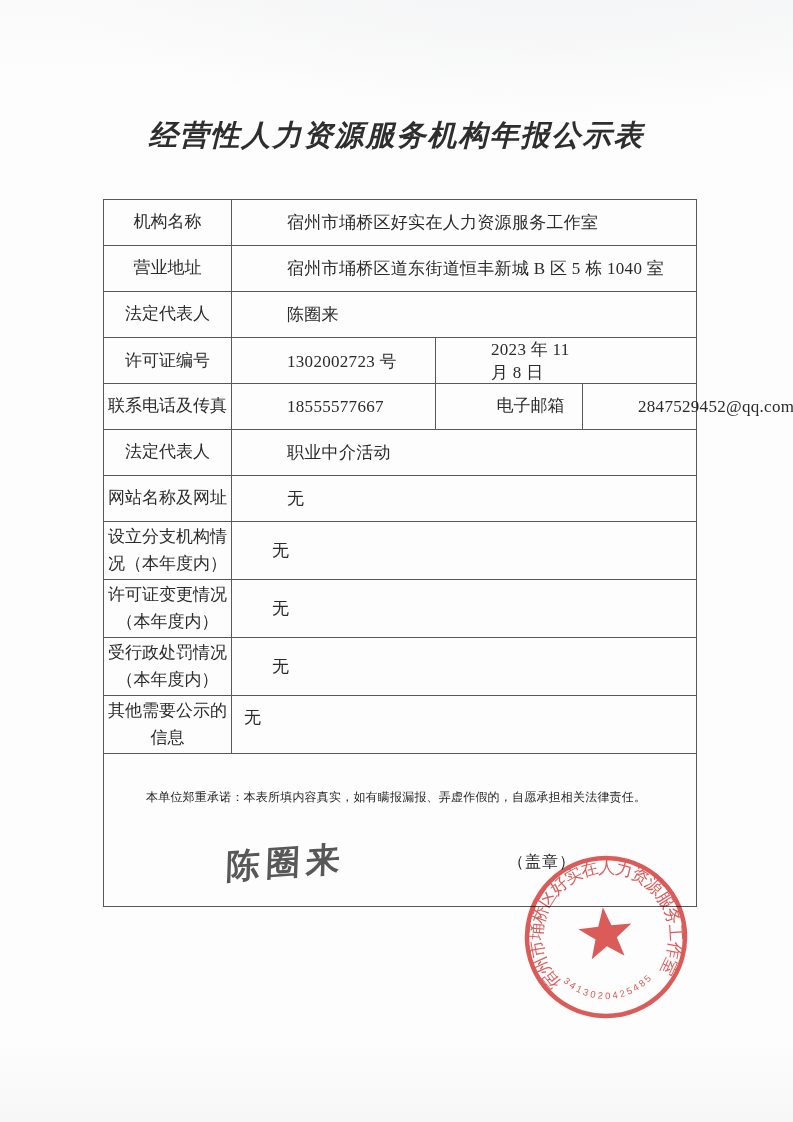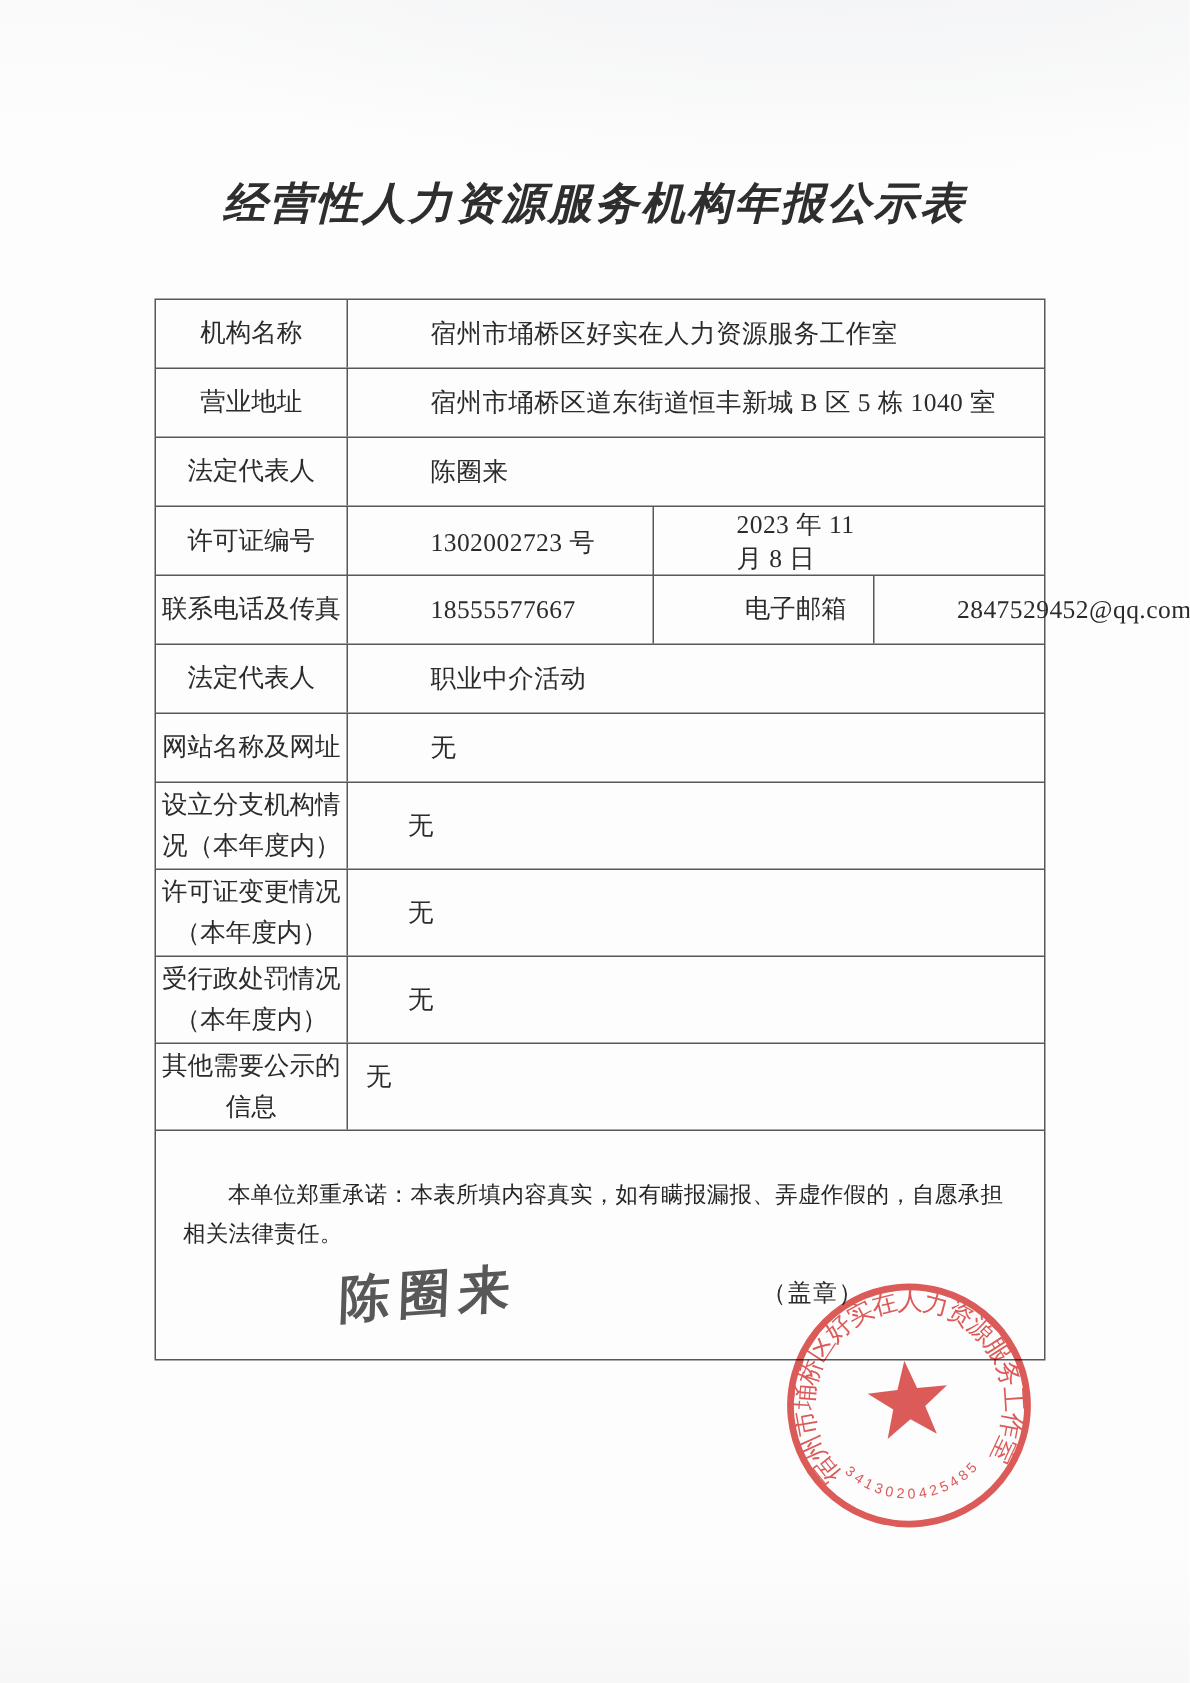--- a/index.html
+++ b/index.html
@@ -33,21 +33,21 @@
   .td.lbl{
     justify-content:center;text-align:center;
     border-right:1px solid #585858;padding:2px 3px;line-height:1.55;
   }
   .td.mid{border-right:1px solid #585858;}
   .td.val{padding:0 12px;letter-spacing:0.3px;}
   .td.val.indent{padding-left:40px;}
   .decl-cell{position:relative;display:block;}
   .decl-text{
     margin:30px 18px 0 18px;text-indent:2em;
-    font-size:15px;line-height:26px;color:#262626;letter-spacing:0.2px;
+    font-size:12px;line-height:26px;color:#262626;letter-spacing:0.2px;
   }
   .signature{
     position:absolute;left:122px;top:86px;
     font-size:34px;color:#3c3c3c;letter-spacing:6px;
     transform:rotate(-4deg) skewX(-6deg);
     font-weight:bold;opacity:0.85;
   }
   .seal-note{
     position:absolute;left:404px;top:98px;font-size:16px;color:#2b2b2b;letter-spacing:1px;text-align:right;
   }

